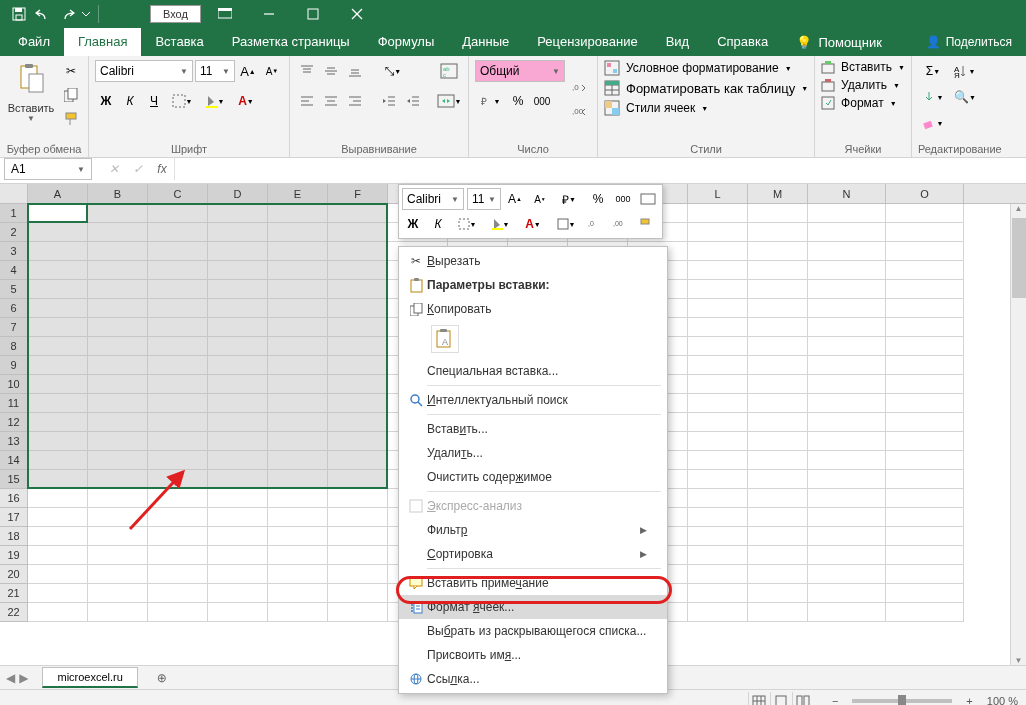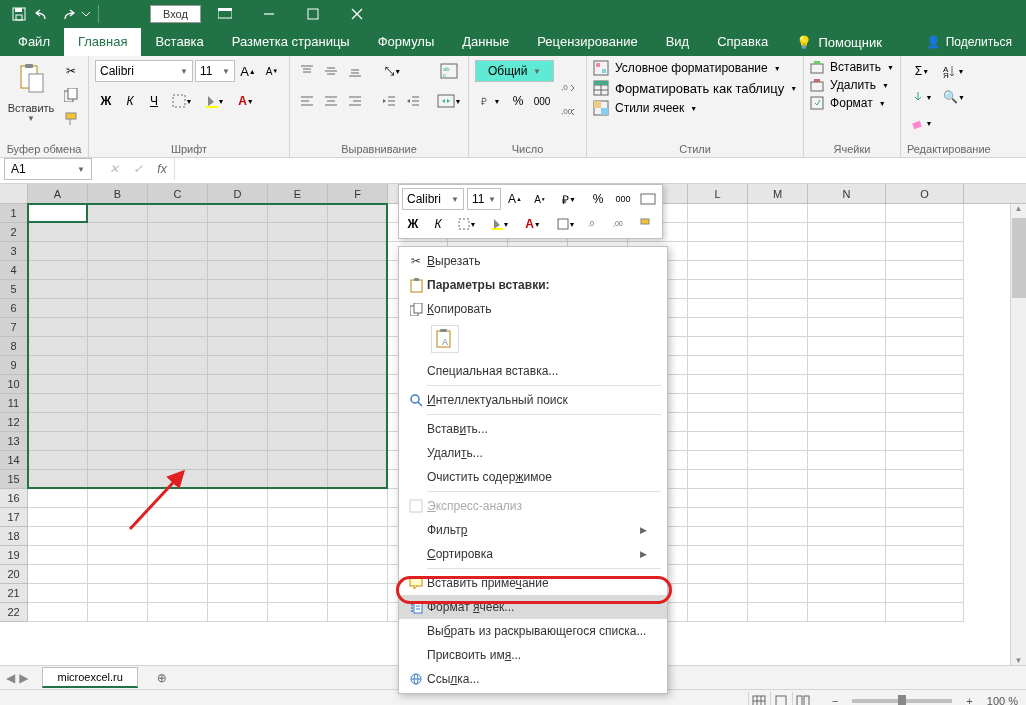--- a/index.html
+++ b/index.html
@@ -29,21 +29,21 @@
 .rgroup-label { text-align: center; font-size: 11px; color: #666; padding-top: 2px; }
 .rbtn { display: flex; flex-direction: column; align-items: center; padding: 2px 4px; cursor: pointer; min-width: 24px; }
 .rbtn-lg { width: 50px; }
 .rbtn-label { font-size: 11px; color: #333; margin-top: 2px; }
 .rcol { display: flex; flex-direction: column; gap: 2px; }
 .rrow { display: flex; align-items: center; gap: 2px; }
 .font-sel { width: 98px; height: 22px; border: 1px solid #c0c0c0; background: #fff; padding: 0 4px; font-size: 12px; display: flex; align-items: center; }
 .size-sel { width: 40px; height: 22px; border: 1px solid #c0c0c0; background: #fff; padding: 0 4px; font-size: 12px; display: flex; align-items: center; }
 .ico-btn { width: 22px; height: 22px; display: flex; align-items: center; justify-content: center; cursor: pointer; }
 .ico-btn.wide { width: 30px; }
-.numfmt-sel { width: 79px; height: 22px; border: 1px solid #c0c0c0; background: #5eead4; padding: 0 12px; font-size: 12px; display: flex; align-items: center; }
+.numfmt-sel { width: 90px; height: 22px; border: 1px solid #c0c0c0; background: #f9a8d4; padding: 0 4px; font-size: 12px; display: flex; align-items: center; }
 .dd-arrow { margin-left: auto; font-size: 8px; color: #666; }
 
 
 .formula-area { height: 26px; border-bottom: 1px solid #d4d4d4; display: flex; align-items: flex-start; background: #fff; }
 .name-box { width: 88px; height: 22px; border: 1px solid #c0c0c0; margin: 0 4px; padding: 0 6px; display: flex; align-items: center; font-size: 12px; }
 .fb-sep { width: 6px; }
 .fx-btn { width: 24px; height: 22px; display: flex; align-items: center; justify-content: center; color: #666; font-style: italic; }
 .formula-input { flex: 1; height: 22px; border-left: 1px solid #e0e0e0; padding: 0 6px; }
 
 

